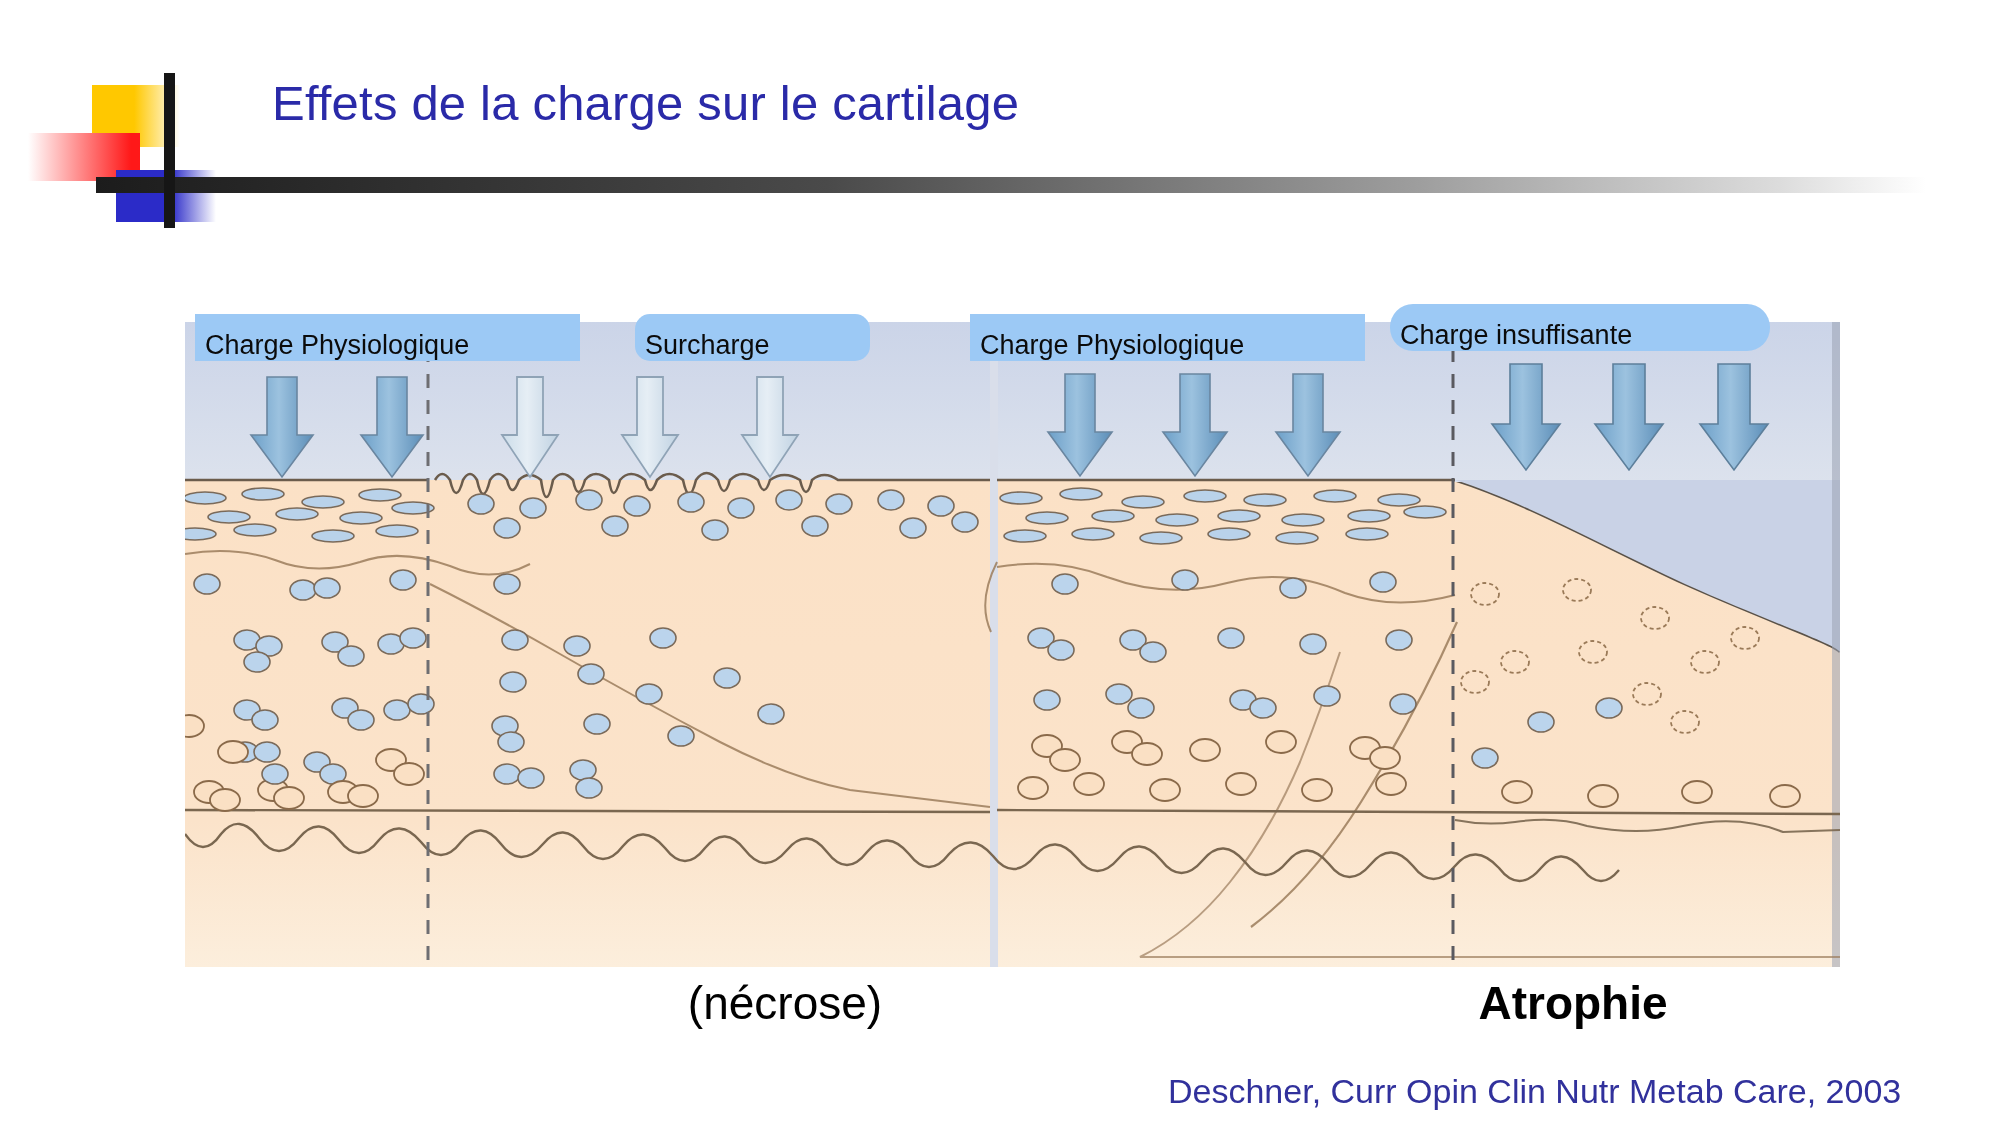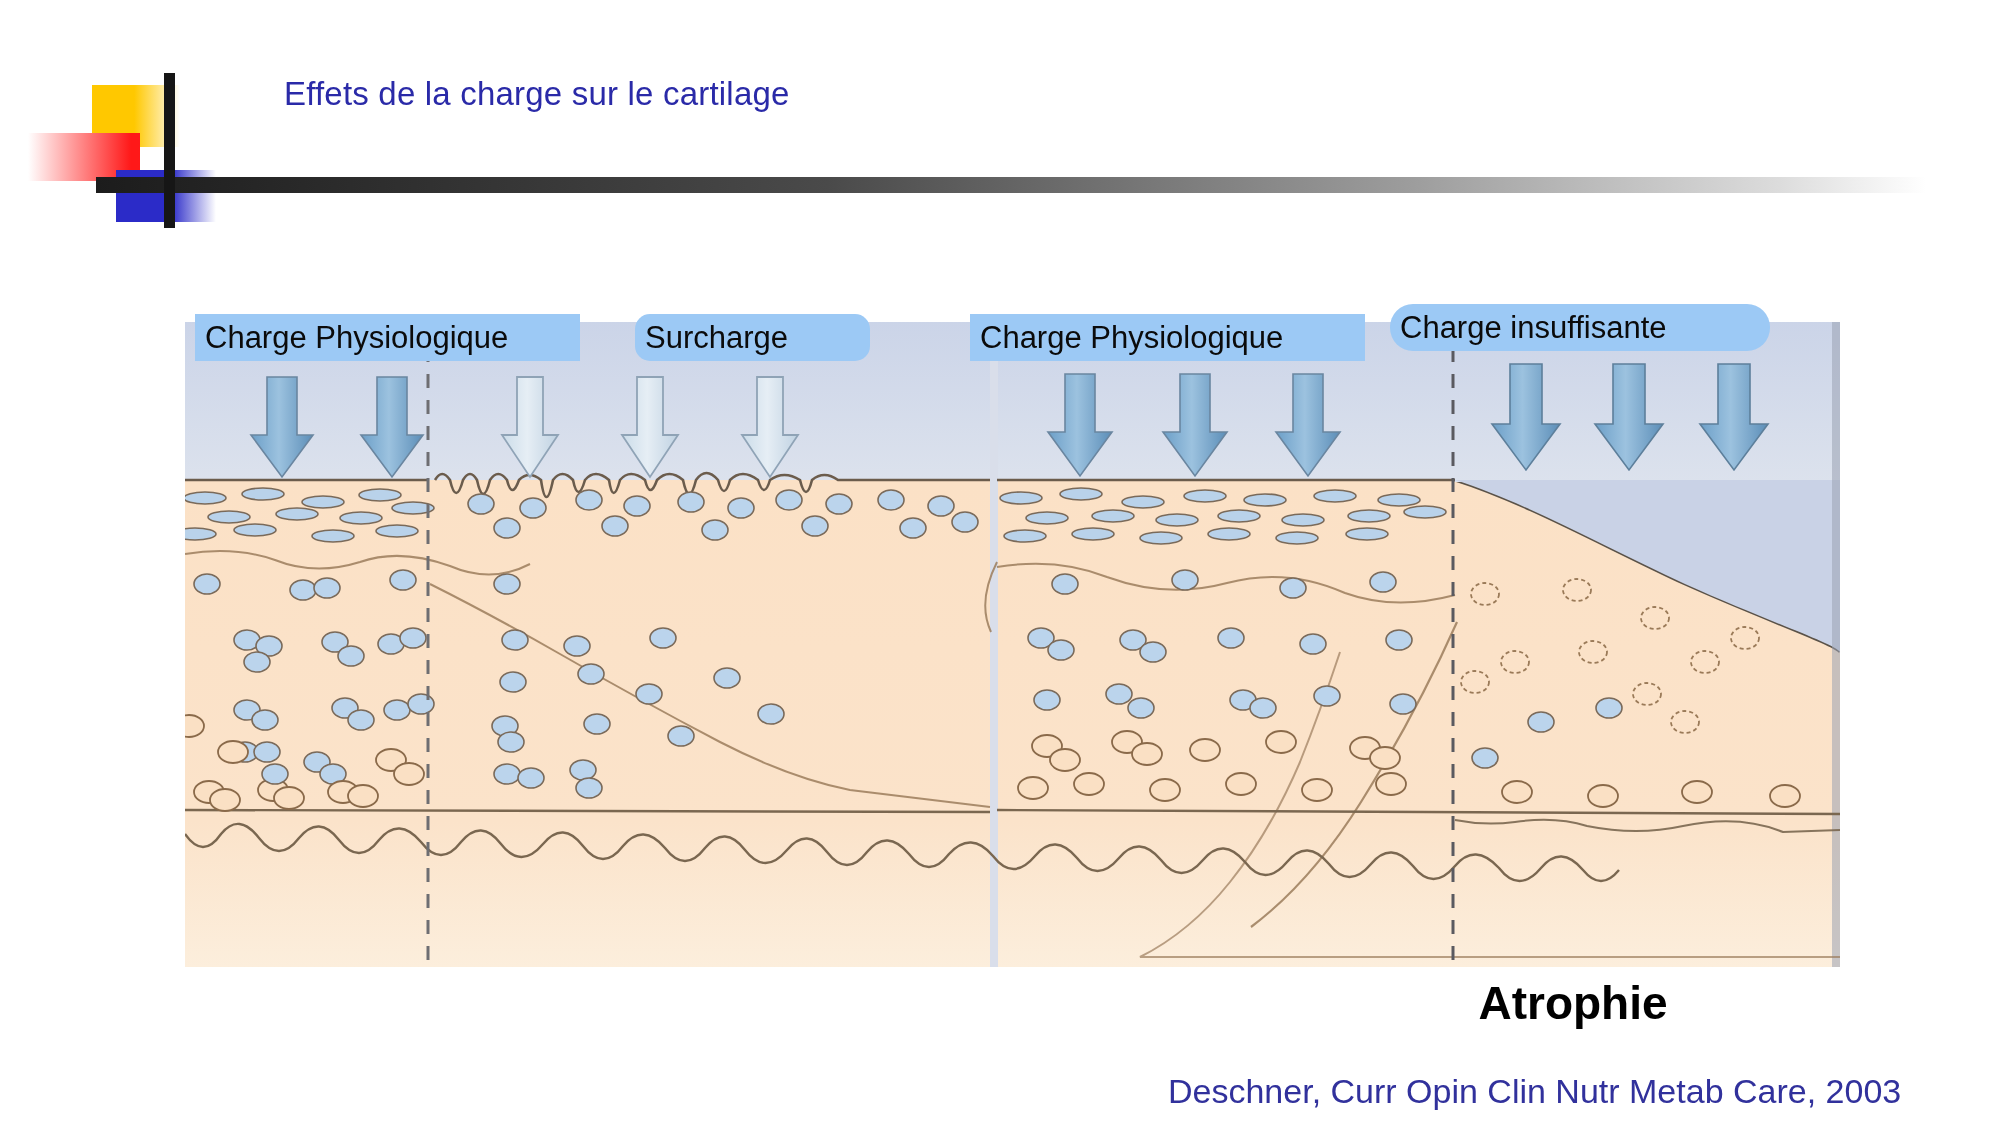--- a/index.html
+++ b/index.html
@@ -28,39 +28,39 @@
   }
   .logo-vbar {
     position:absolute; left:164px; top:73px; width:11px; height:155px;
     background:#161616;
   }
   .logo-hbar {
     position:absolute; left:96px; top:177px; width:1830px; height:16px;
     background:linear-gradient(to right,#1c1c1c 0%,#4a4a4a 40%,#9d9d9d 72%,#dcdcdc 92%,#ffffff 100%);
   }
   #page-title {
-    position:absolute; left:284px; top:75px;
-    font-size:33px; color:#2A2AA8; letter-spacing:0.2px; white-space:nowrap;
+    position:absolute; left:272px; top:75px;
+    font-size:49px; color:#2A2AA8; letter-spacing:0.2px; white-space:nowrap;
   }
 
   
   #figure {
     position:absolute; left:185px; top:322px; width:1655px; height:645px;
   }
   #figure-svg { display:block; width:1655px; height:645px; }
 
   
   .chip {
     position:absolute;
     background:#9CC9F5;
     color:#0b0b0b;
-    font-size:31px;
+    font-size:27px;
     line-height:47px;
     height:47px;
-    padding:0 10px;
+    padding:8px 10px;
     white-space:nowrap;
     box-sizing:border-box;
   }
   #chip-a { left:10px;   top:-8px; width:385px; }
   #chip-b { left:450px;  top:-8px; width:235px;border-radius:15px; }
   #chip-c { left:785px;  top:-8px; width:395px; }
   #chip-d { left:1205px; top:-18px; width:380px;border-radius:23px; }
 
   
   .caption {
@@ -364,17 +364,18 @@
     </g>
   </svg>
 
   <div class="chip" id="chip-a">Charge Physiologique</div>
   <div class="chip" id="chip-b">Surcharge</div>
   <div class="chip" id="chip-c">Charge Physiologique</div>
   <div class="chip" id="chip-d">Charge insuffisante</div>
 </div>
 
 <div class="caption" id="caption-left">
+  <div>(nécrose)</div>
 </div>
 
 <div class="caption" id="caption-right">Atrophie</div>
 
 <div id="citation">Deschner, Curr Opin Clin Nutr Metab Care, 2003</div>
 
 </body></html>

